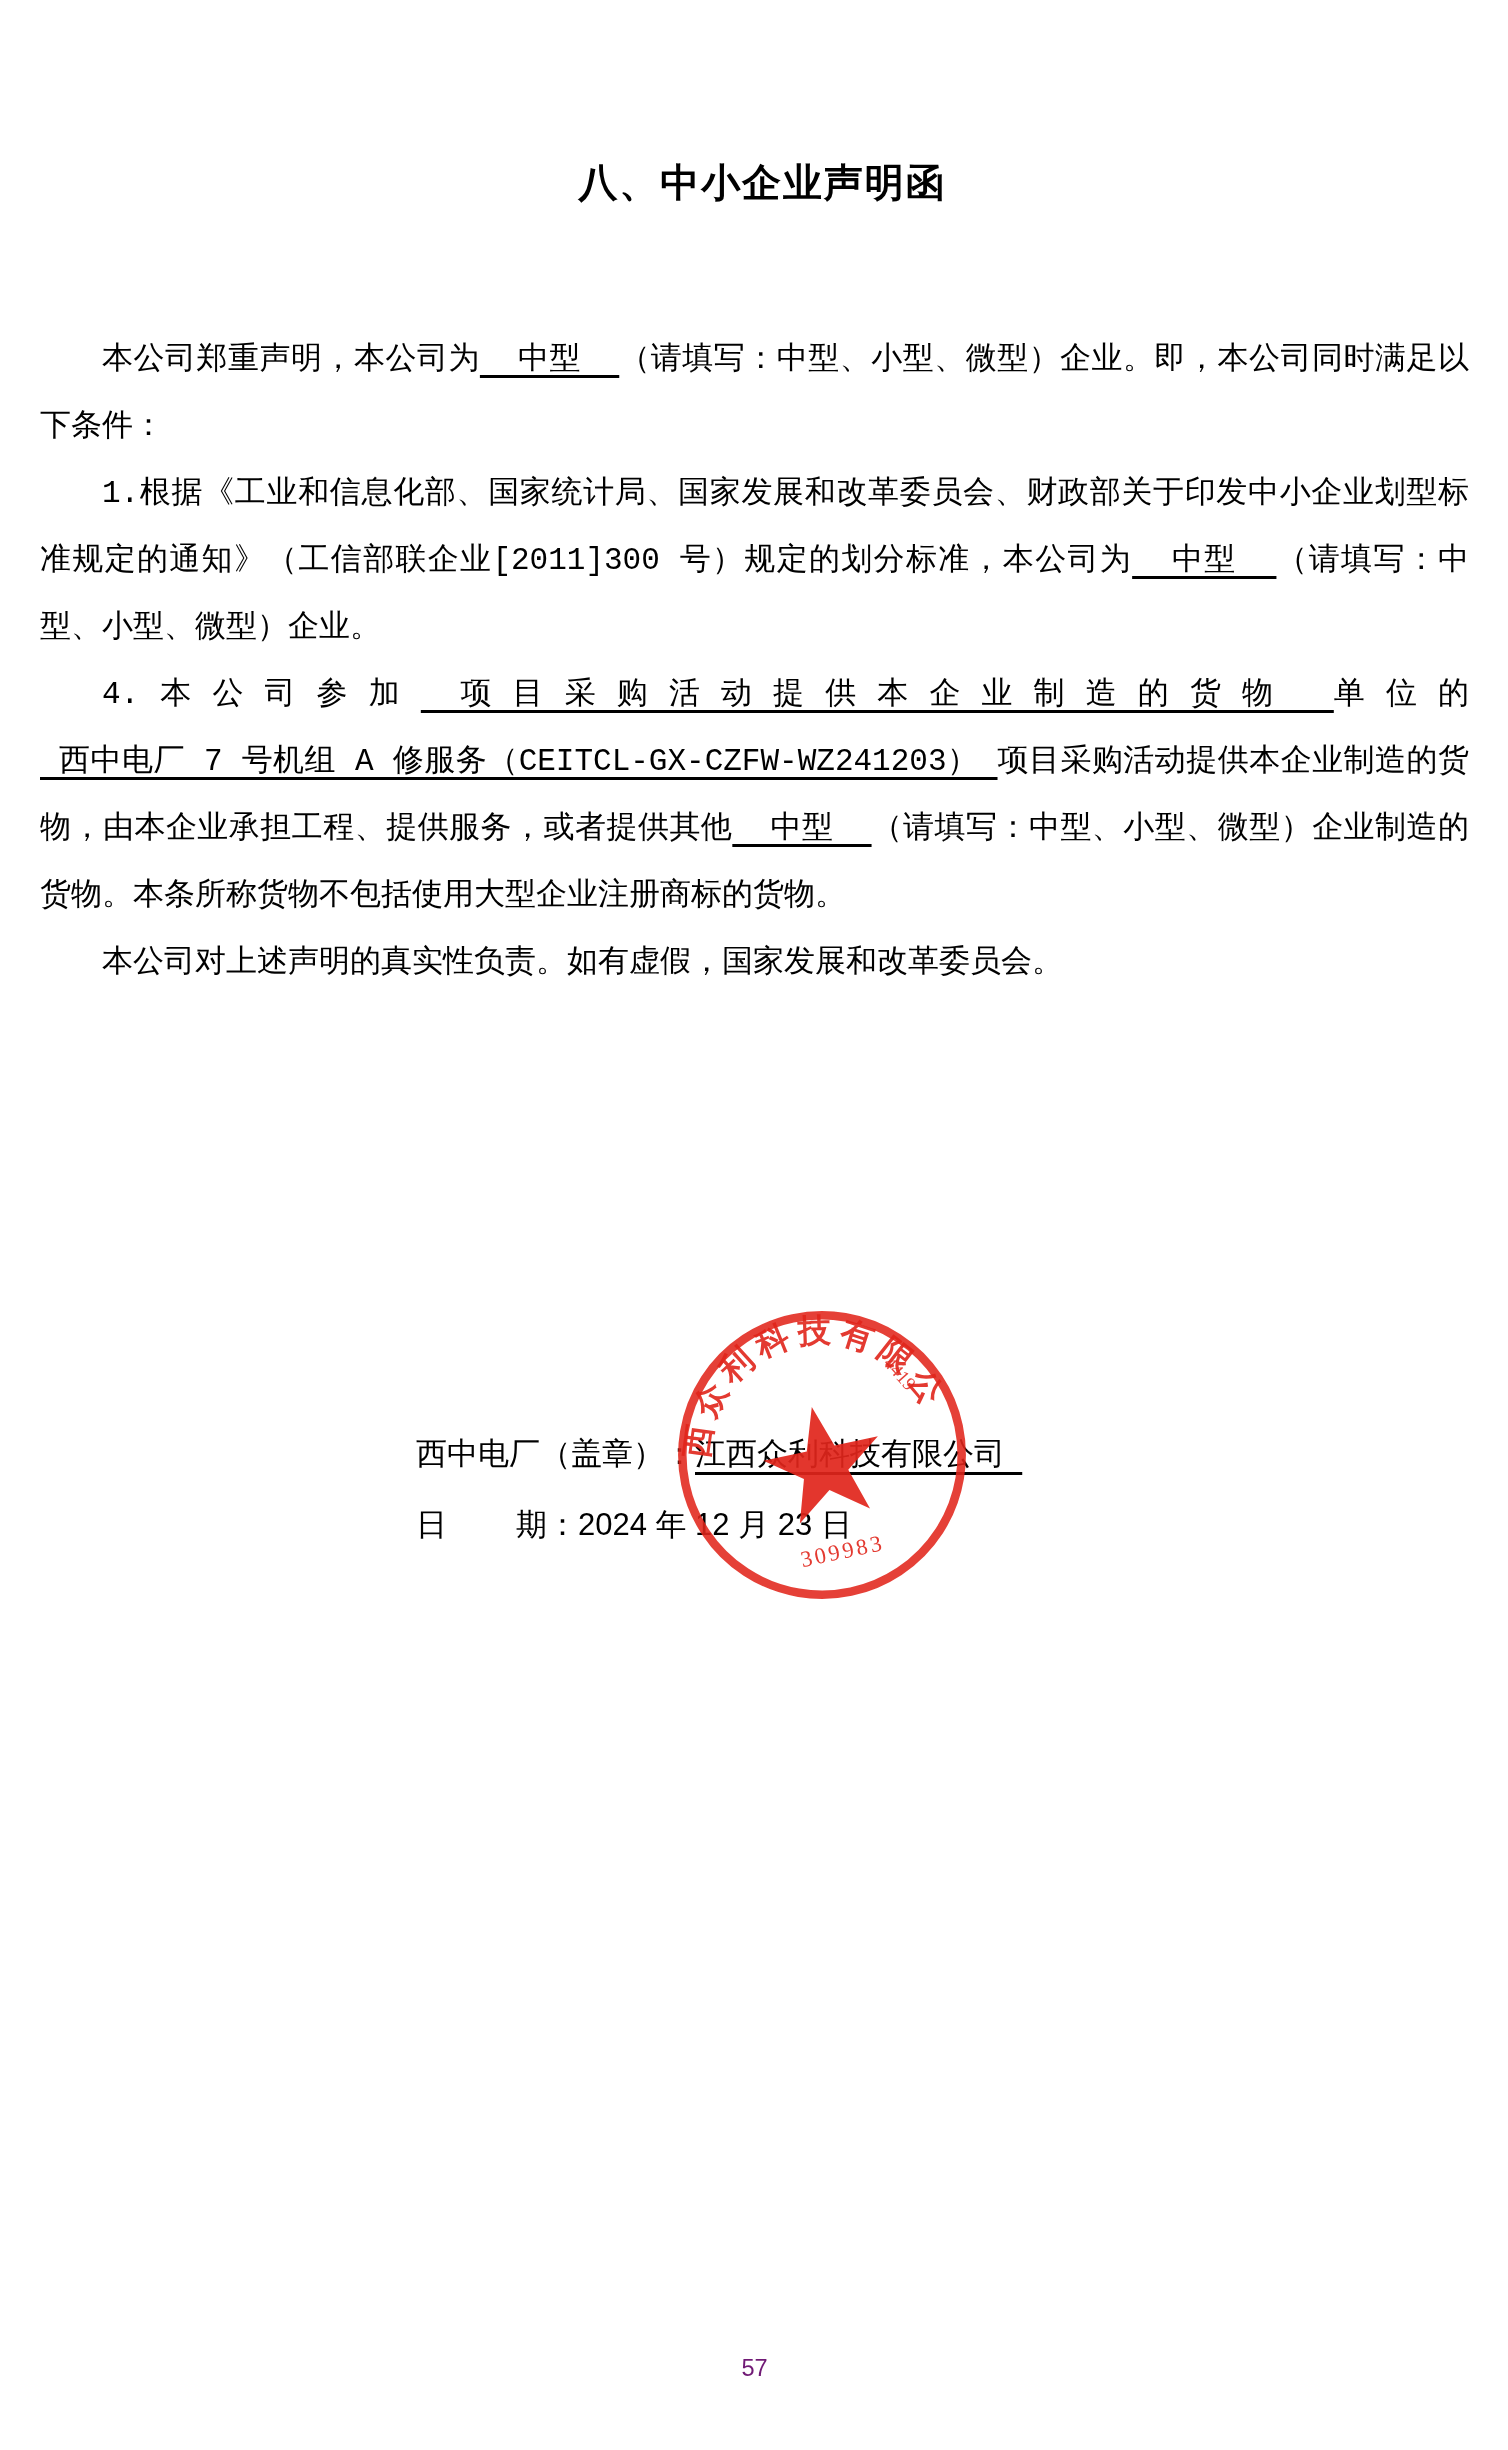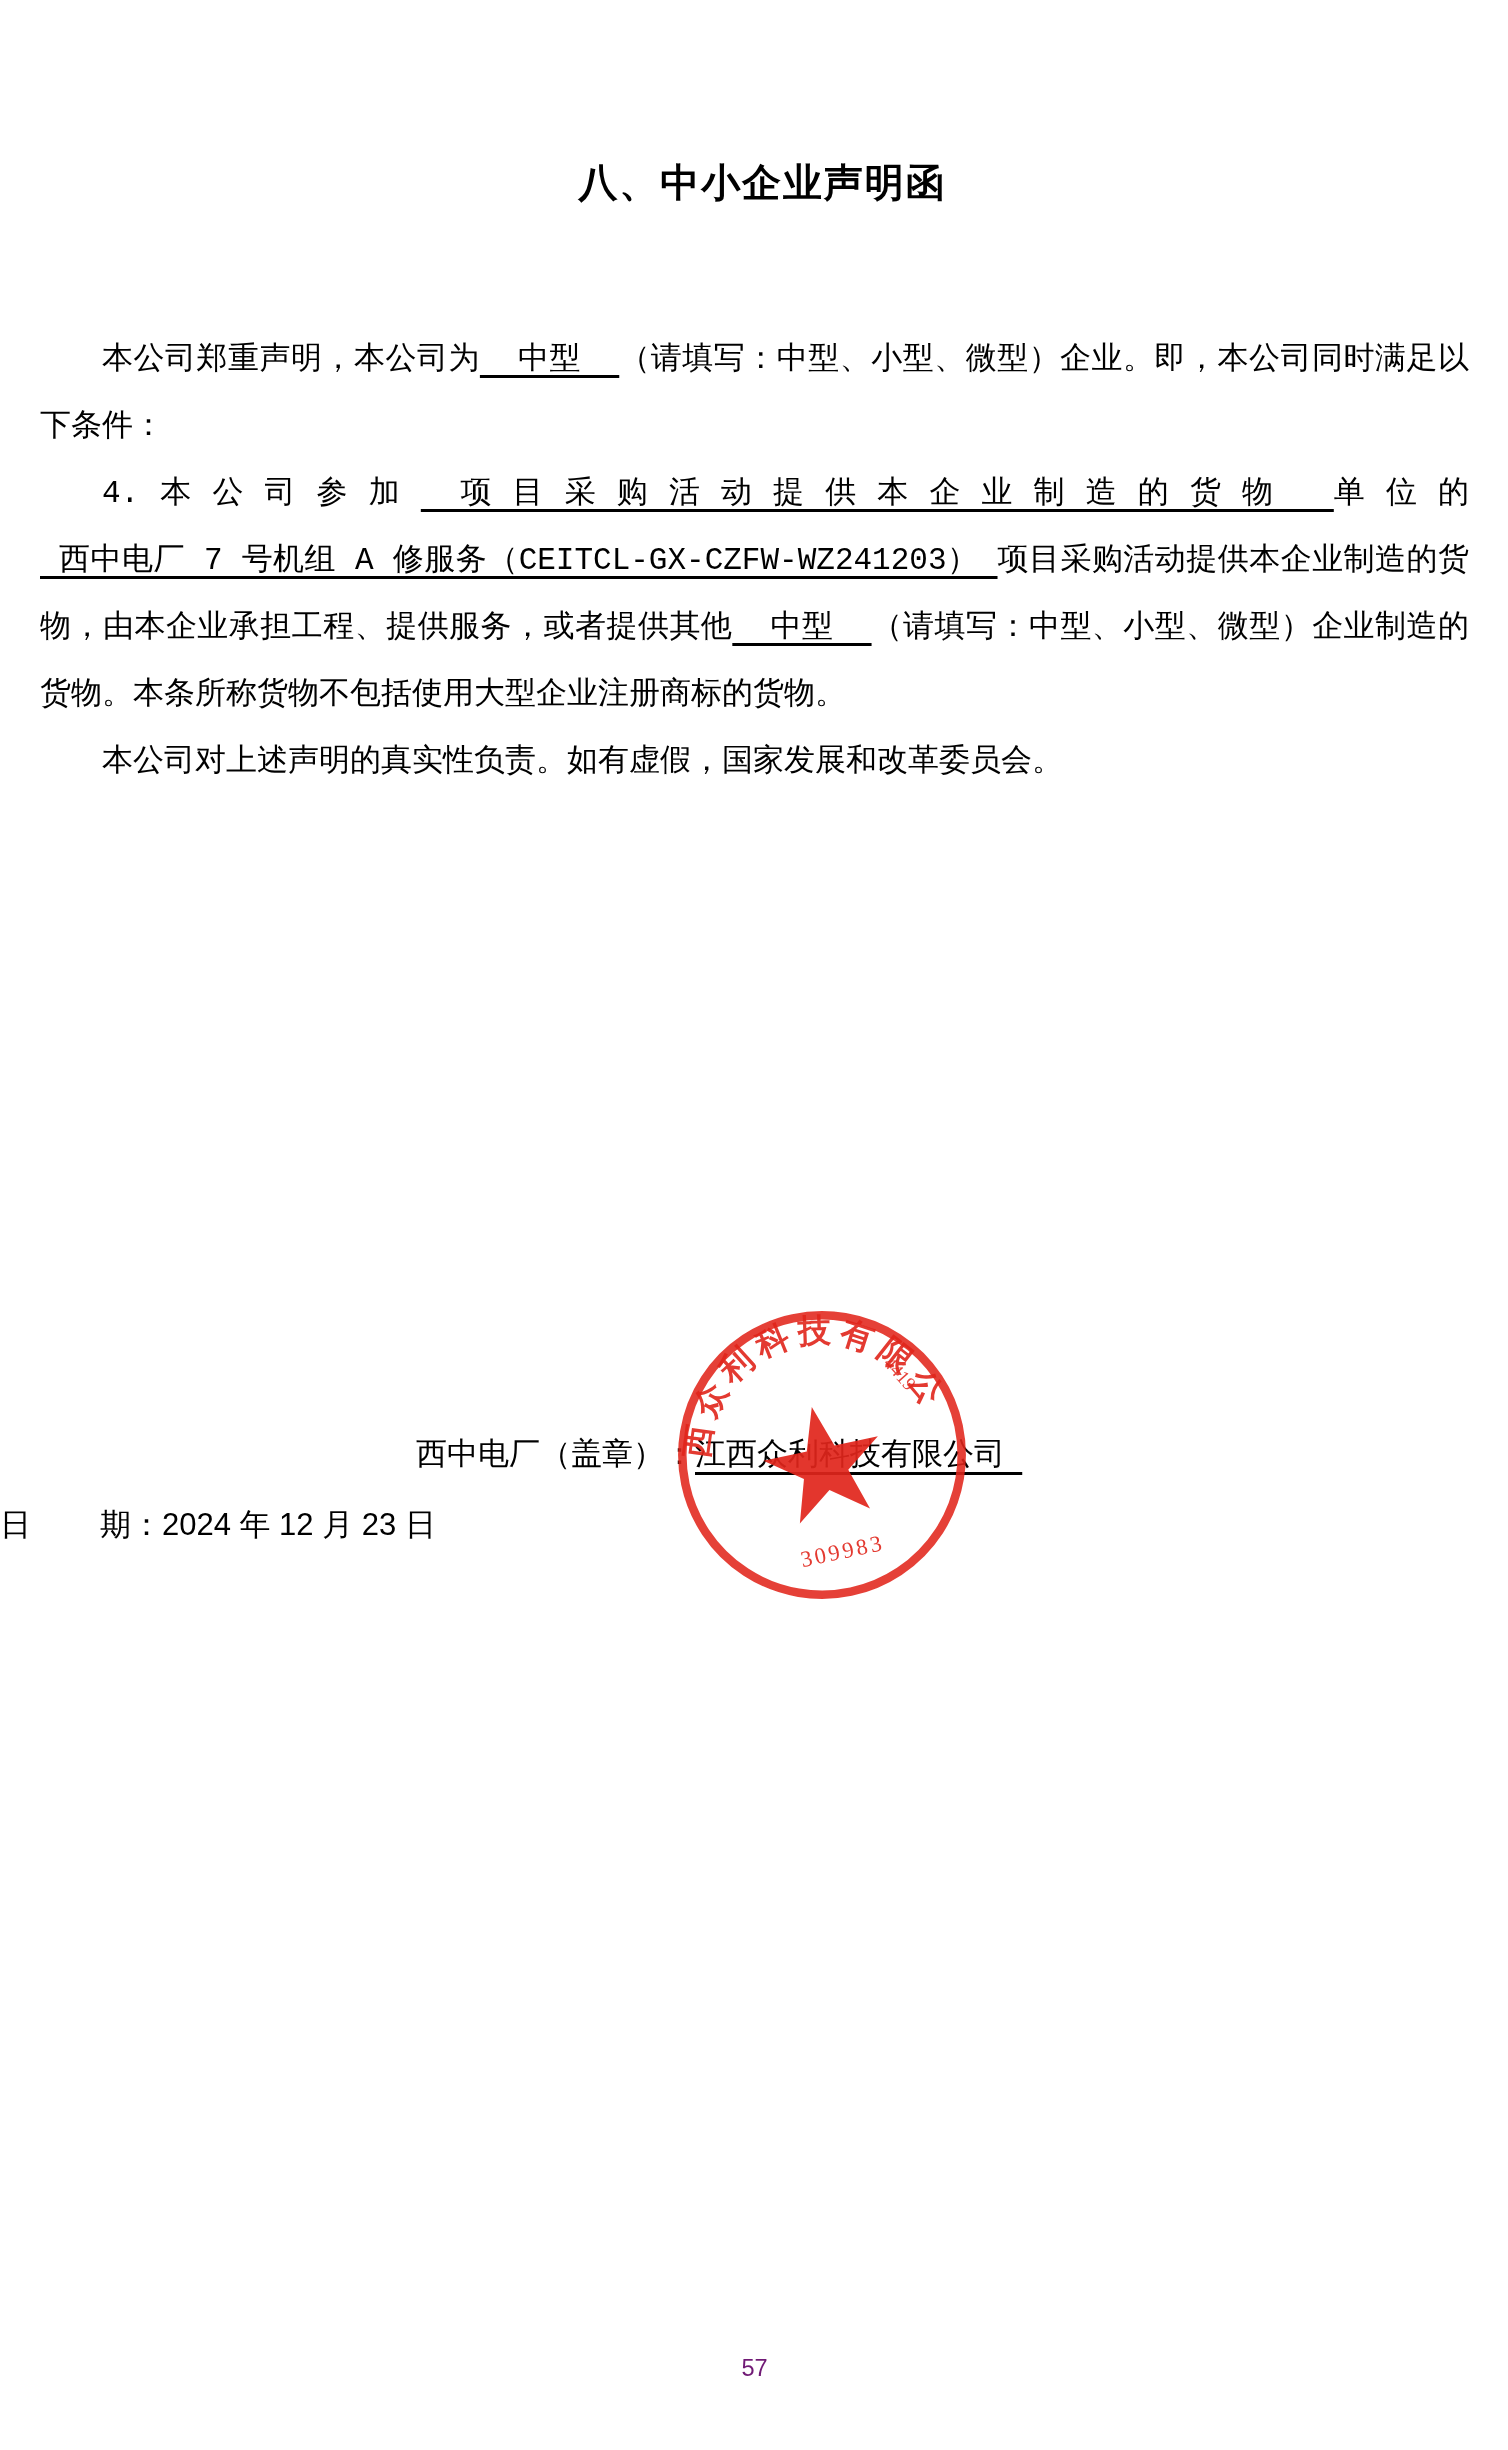--- a/index.html
+++ b/index.html
@@ -70,20 +70,21 @@
   .sign-row .label {
     display: inline-block;
   }
   .sign-value {
     text-decoration: underline;
     text-underline-offset: 7.6px;
     white-space: pre;
   }
   .date-row {
     position: relative;
+    padding-left: 416px;
     white-space: pre;
   }
   
   .seal {
     position: absolute;
     left: 671px;
     top: 1304px;
     width: 302px;
     height: 302px;
     pointer-events: none;
@@ -104,20 +105,21 @@
 <body>
 
 <div class="page">
 
   <div class="title">八、中小企业声明函</div>
 
   <div class="body-text">
 
     <p class="para"><span>本公司郑重声明，本公司为</span><span class="fill">  中型  </span><span>（请填写：中型、小型、微型）企业。即，本公司同时满足以下条件：</span></p>
 
+    <p class="para"><span>1.根据《工业和信息化部、国家统计局、国家发展和改革委员会、财政部关于印发中小企业划型标准规定的通知》（工信部联企业[2011]300 号）规定的划分标准，本公司为</span><span class="fill">  中型  </span><span>（请填写：中型、小型、微型）企业。</span></p>
 
     <p class="para"><span>4.本公司参加</span><span class="fill"> 项目采购活动提供本企业制造的货物 </span><span>单位的</span><span class="fill"> 西中电厂 7 号机组 A 修服务（CEITCL-GX-CZFW-WZ241203） </span><span>项目采购活动提供本企业制造的货物，由本企业承担工程、提供服务，或者提供其他</span><span class="fill">  中型  </span><span>（请填写：中型、小型、微型）企业制造的货物。本条所称货物不包括使用大型企业注册商标的货物。</span></p>
 
     <p class="para">本公司对上述声明的真实性负责。如有虚假，国家发展和改革委员会。</p>
 
   </div>
 
   <div class="sign-block">
     <div class="sign-row"><span class="label">西中电厂（盖章）：</span><span class="sign-value">江西众利科技有限公司  </span></div>
     <div class="date-row"><span class="label">日        期：</span><span>2024 年 12 月 23 日</span></div>

